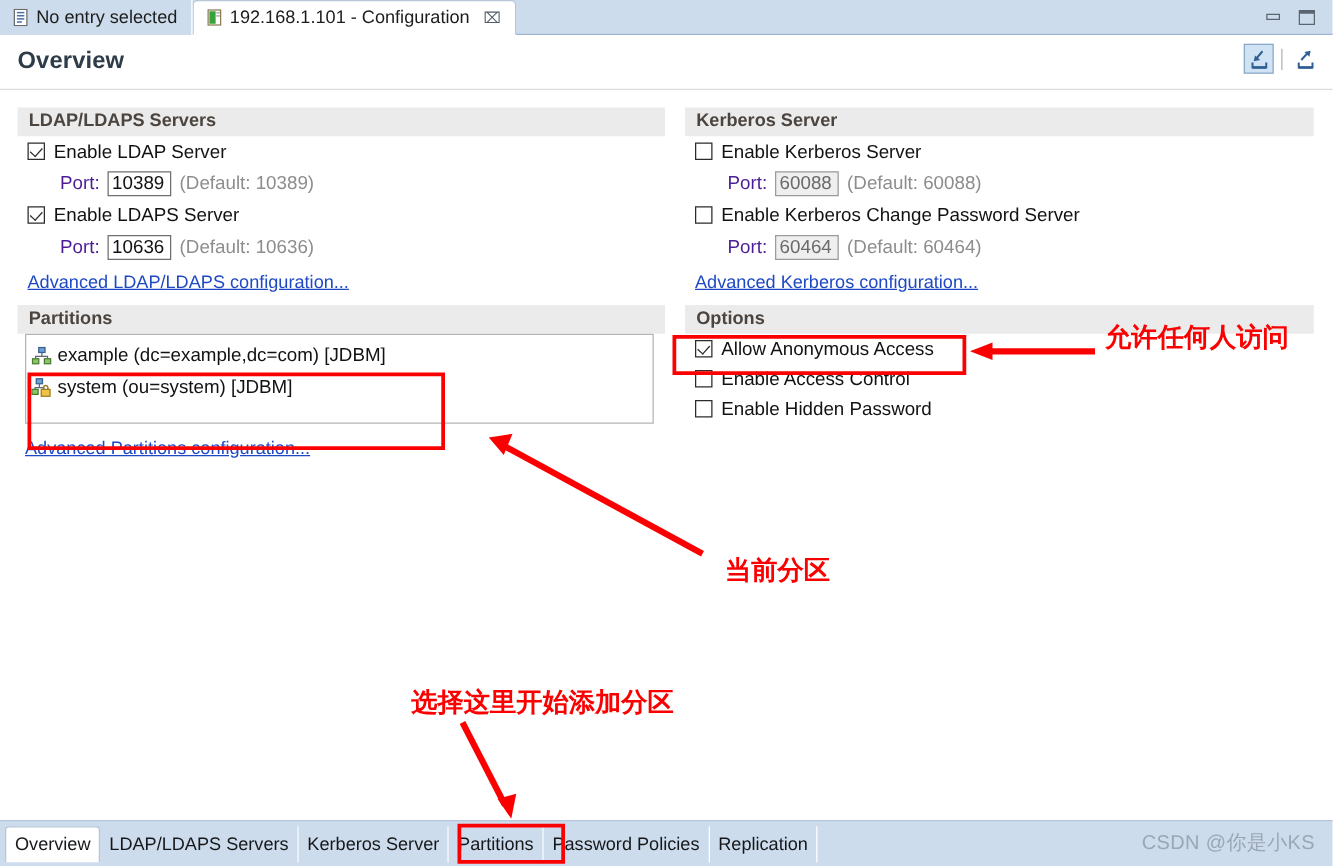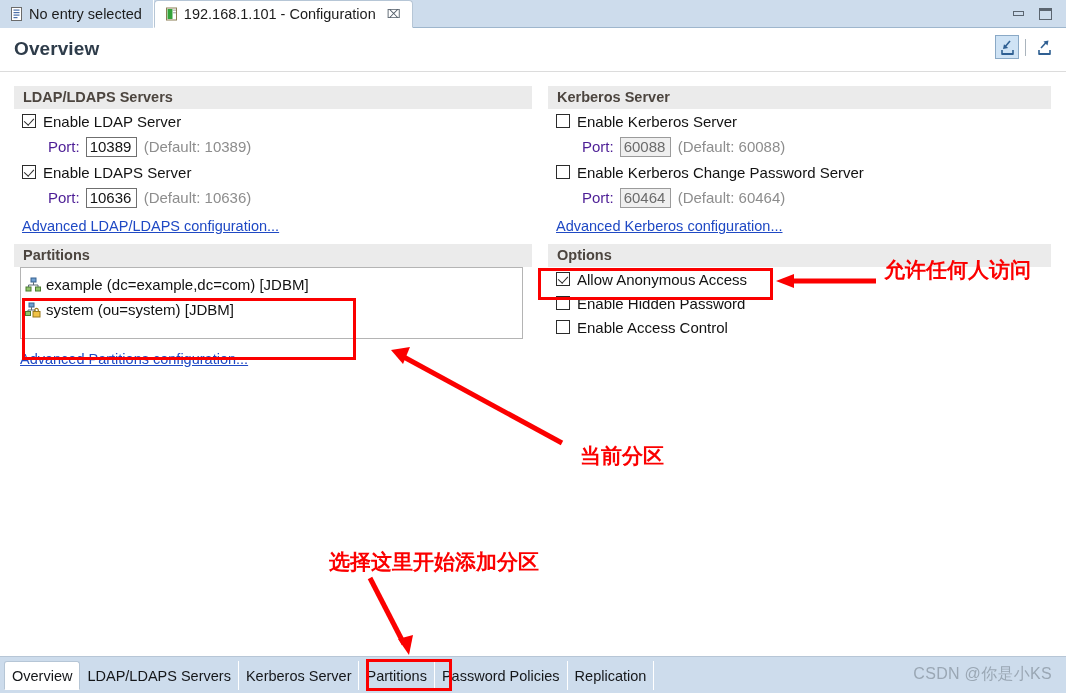--- a/index.html
+++ b/index.html
@@ -372,26 +372,26 @@
         <div class="sect-title">Options</div>
         <div class="sect-body">
 
           <div class="chkrow">
             <span class="chkbox checked"></span>
             <span class="chklabel">Allow Anonymous Access</span>
           </div>
 
           <div class="chkrow">
             <span class="chkbox"></span>
+            <span class="chklabel">Enable Access Control</span>
+          </div>
+
+          <div class="chkrow">
+            <span class="chkbox"></span>
             <span class="chklabel">Enable Hidden Password</span>
-          </div>
-
-          <div class="chkrow">
-            <span class="chkbox"></span>
-            <span class="chklabel">Enable Access Control</span>
           </div>
 
         </div>
       </div>
 
     </div>
   </div>
 
   <div class="bottombar">
     <div class="btabs">

